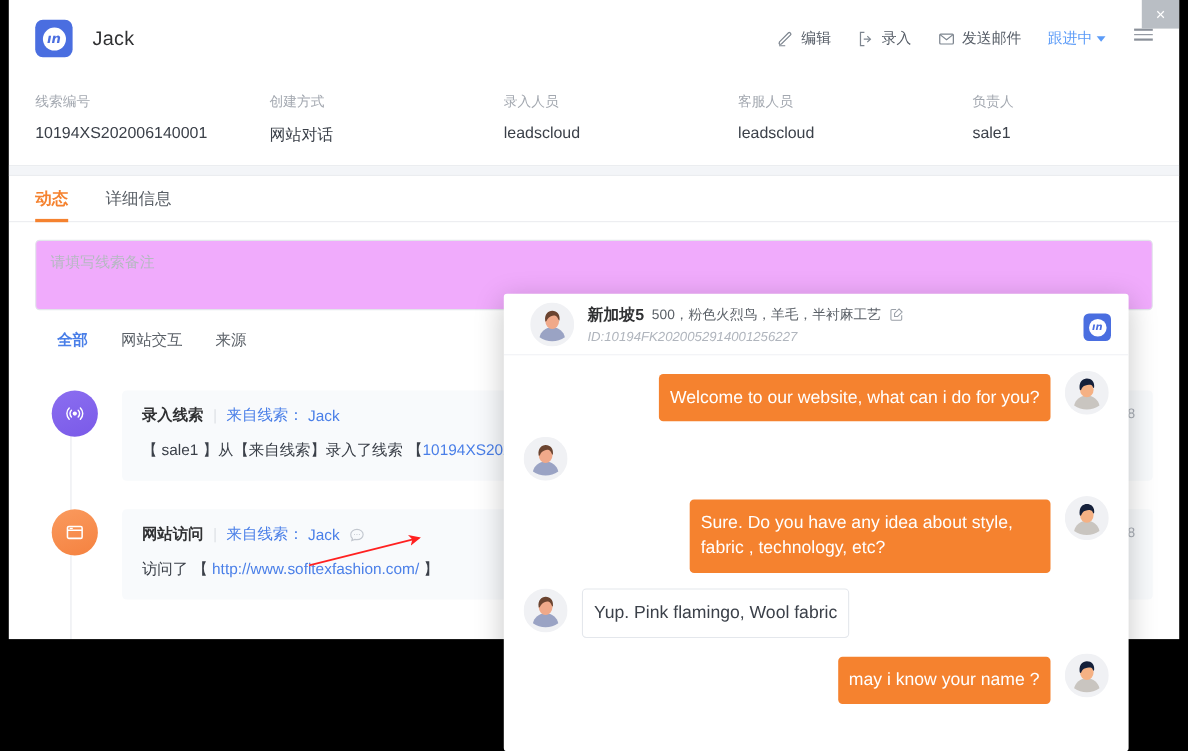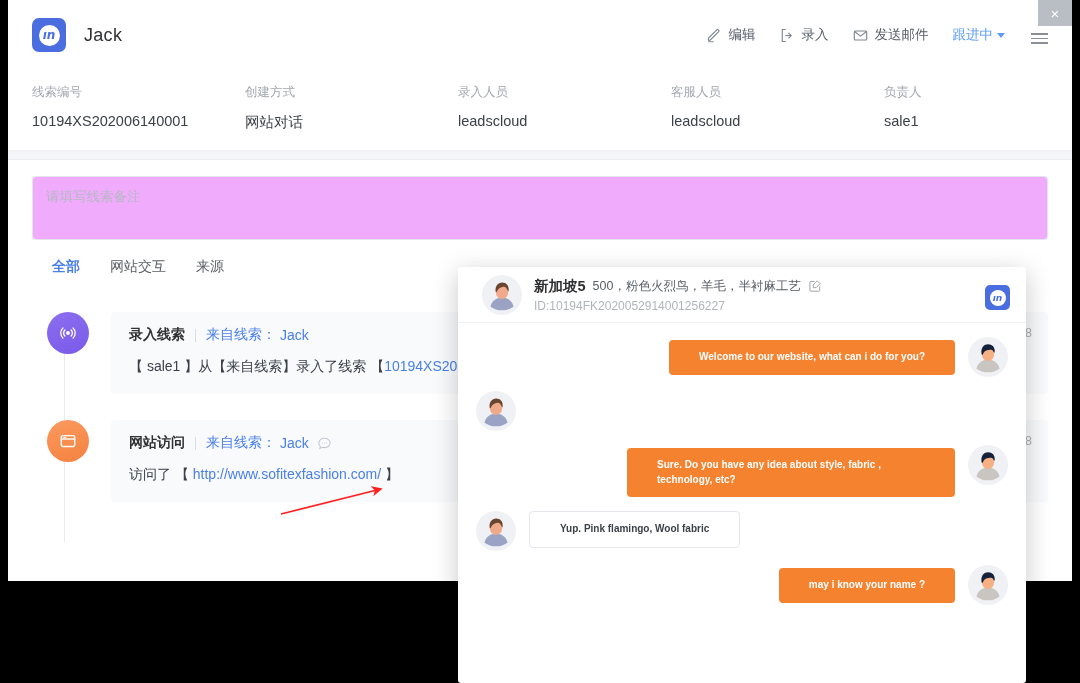--- a/index.html
+++ b/index.html
@@ -37,21 +37,21 @@
   .logo .disc {
     width: 21px; height: 21px; border-radius: 50%; background: #fff;
     display: flex; align-items: center; justify-content: center;
     color: #4a6ee0; font-size: 12px; font-weight: 700; font-style: italic;
     font-family: "DejaVu Sans", sans-serif;
   }
   .hdr-title {
     margin-left: 18px; font-size: 18px; color: #303133; letter-spacing: .3px;
   }
   .hdr-actions {
-    margin-left: auto; display: flex; align-items: flex-end; gap: 24px;
+    margin-left: auto; display: flex; align-items: flex-start; gap: 24px;
     font-size: 13.5px; color: #555c66;
   }
   .act { display: flex; align-items: center; gap: 7px; cursor: pointer; }
   .act .ic { display: block; width: 15px; height: 15px; color: #7d858f; }
   .act .ic svg { display: block; width: 15px; height: 15px; }
   .status-link {
     color: #5b9bf8; font-size: 13.5px; cursor: pointer;
     display: flex; align-items: center; gap: 4px;
   }
   .caret {
@@ -152,41 +152,41 @@
     height: 56px; display: flex; align-items: center; padding: 0 24px;
     border-bottom: 1px solid #f0f2f5; position: relative;
   }
   .chat-hdr .av { width: 40px; height: 40px; flex: none; }
   .chat-id { margin-left: 12px; }
   .chat-name-row { display: flex; align-items: center; gap: 7px; }
   .chat-name { font-size: 14.5px; font-weight: 700; color: #303133; }
   .chat-desc { font-size: 12.5px; color: #5a6067; }
   .edit-ic { width: 14px; height: 14px; color: #9aa0a8; }
   .edit-ic svg { display: block; width: 14px; height: 14px; }
-  .chat-sub { font-size: 12px; color: #b0b5bd; margin-top: 3px; }
+  .chat-sub { font-size: 12px; color: #b0b5bd; margin-top: 3px; font-style: italic; }
   .chat-logo {
     position: absolute; right: 16px; top: 18px; width: 25px; height: 25px;
     border-radius: 5px; background: #4a6ee0;
     display: flex; align-items: center; justify-content: center;
   }
   .chat-logo .disc {
     width: 16px; height: 16px; border-radius: 50%; background: #fff;
     display: flex; align-items: center; justify-content: center;
     color: #4a6ee0; font-size: 9px; font-weight: 700; font-style: italic;
     font-family: "DejaVu Sans", sans-serif;
   }
   .chat-body { padding: 14px 18px 10px 18px; }
   .msg { display: flex; align-items: flex-start; margin-bottom: 14px; }
   .msg .av { width: 40px; height: 40px; flex: none; }
   .msg.out { justify-content: flex-end; }
   .msg.out .av { margin-left: 13px; }
   .msg.in .av { margin-right: 13px; }
   .bub {
-    max-width: 366px; font-size: 10px; line-height: 1.45;
-    padding: 10px 30px; border-radius: 4px; font-weight: bold;
+    max-width: 366px; font-size: 16px; line-height: 1.45;
+    padding: 10px 10px; border-radius: 4px;
   }
   .bub.agent { background: #f5822f; color: #fff; }
   .bub.visitor { background: #fff; color: #3b4049; border: 1px solid #e4e7ec; }
   .msg.out .bub { margin-top: 3px; }
 
   
   .av svg { display: block; width: 100%; height: 100%; }
 </style>
 </head>
 <body>
@@ -267,20 +267,24 @@
         <div class="meta-value">leadscloud</div>
       </div>
       <div class="meta-col">
         <div class="meta-label">负责人</div>
         <div class="meta-value">sale1</div>
       </div>
     </div>
 
     <div class="band"></div>
 
+    <div class="tabs">
+      <div class="tab active">动态</div>
+      <div class="tab">详细信息</div>
+    </div>
 
     <div class="note-wrap">
       <textarea class="note" placeholder="请填写线索备注" style=""></textarea>
     </div>
 
     <div class="filters">
       <div class="filter active">全部</div>
       <div class="filter">网站交互</div>
       <div class="filter">来源</div>
     </div>

